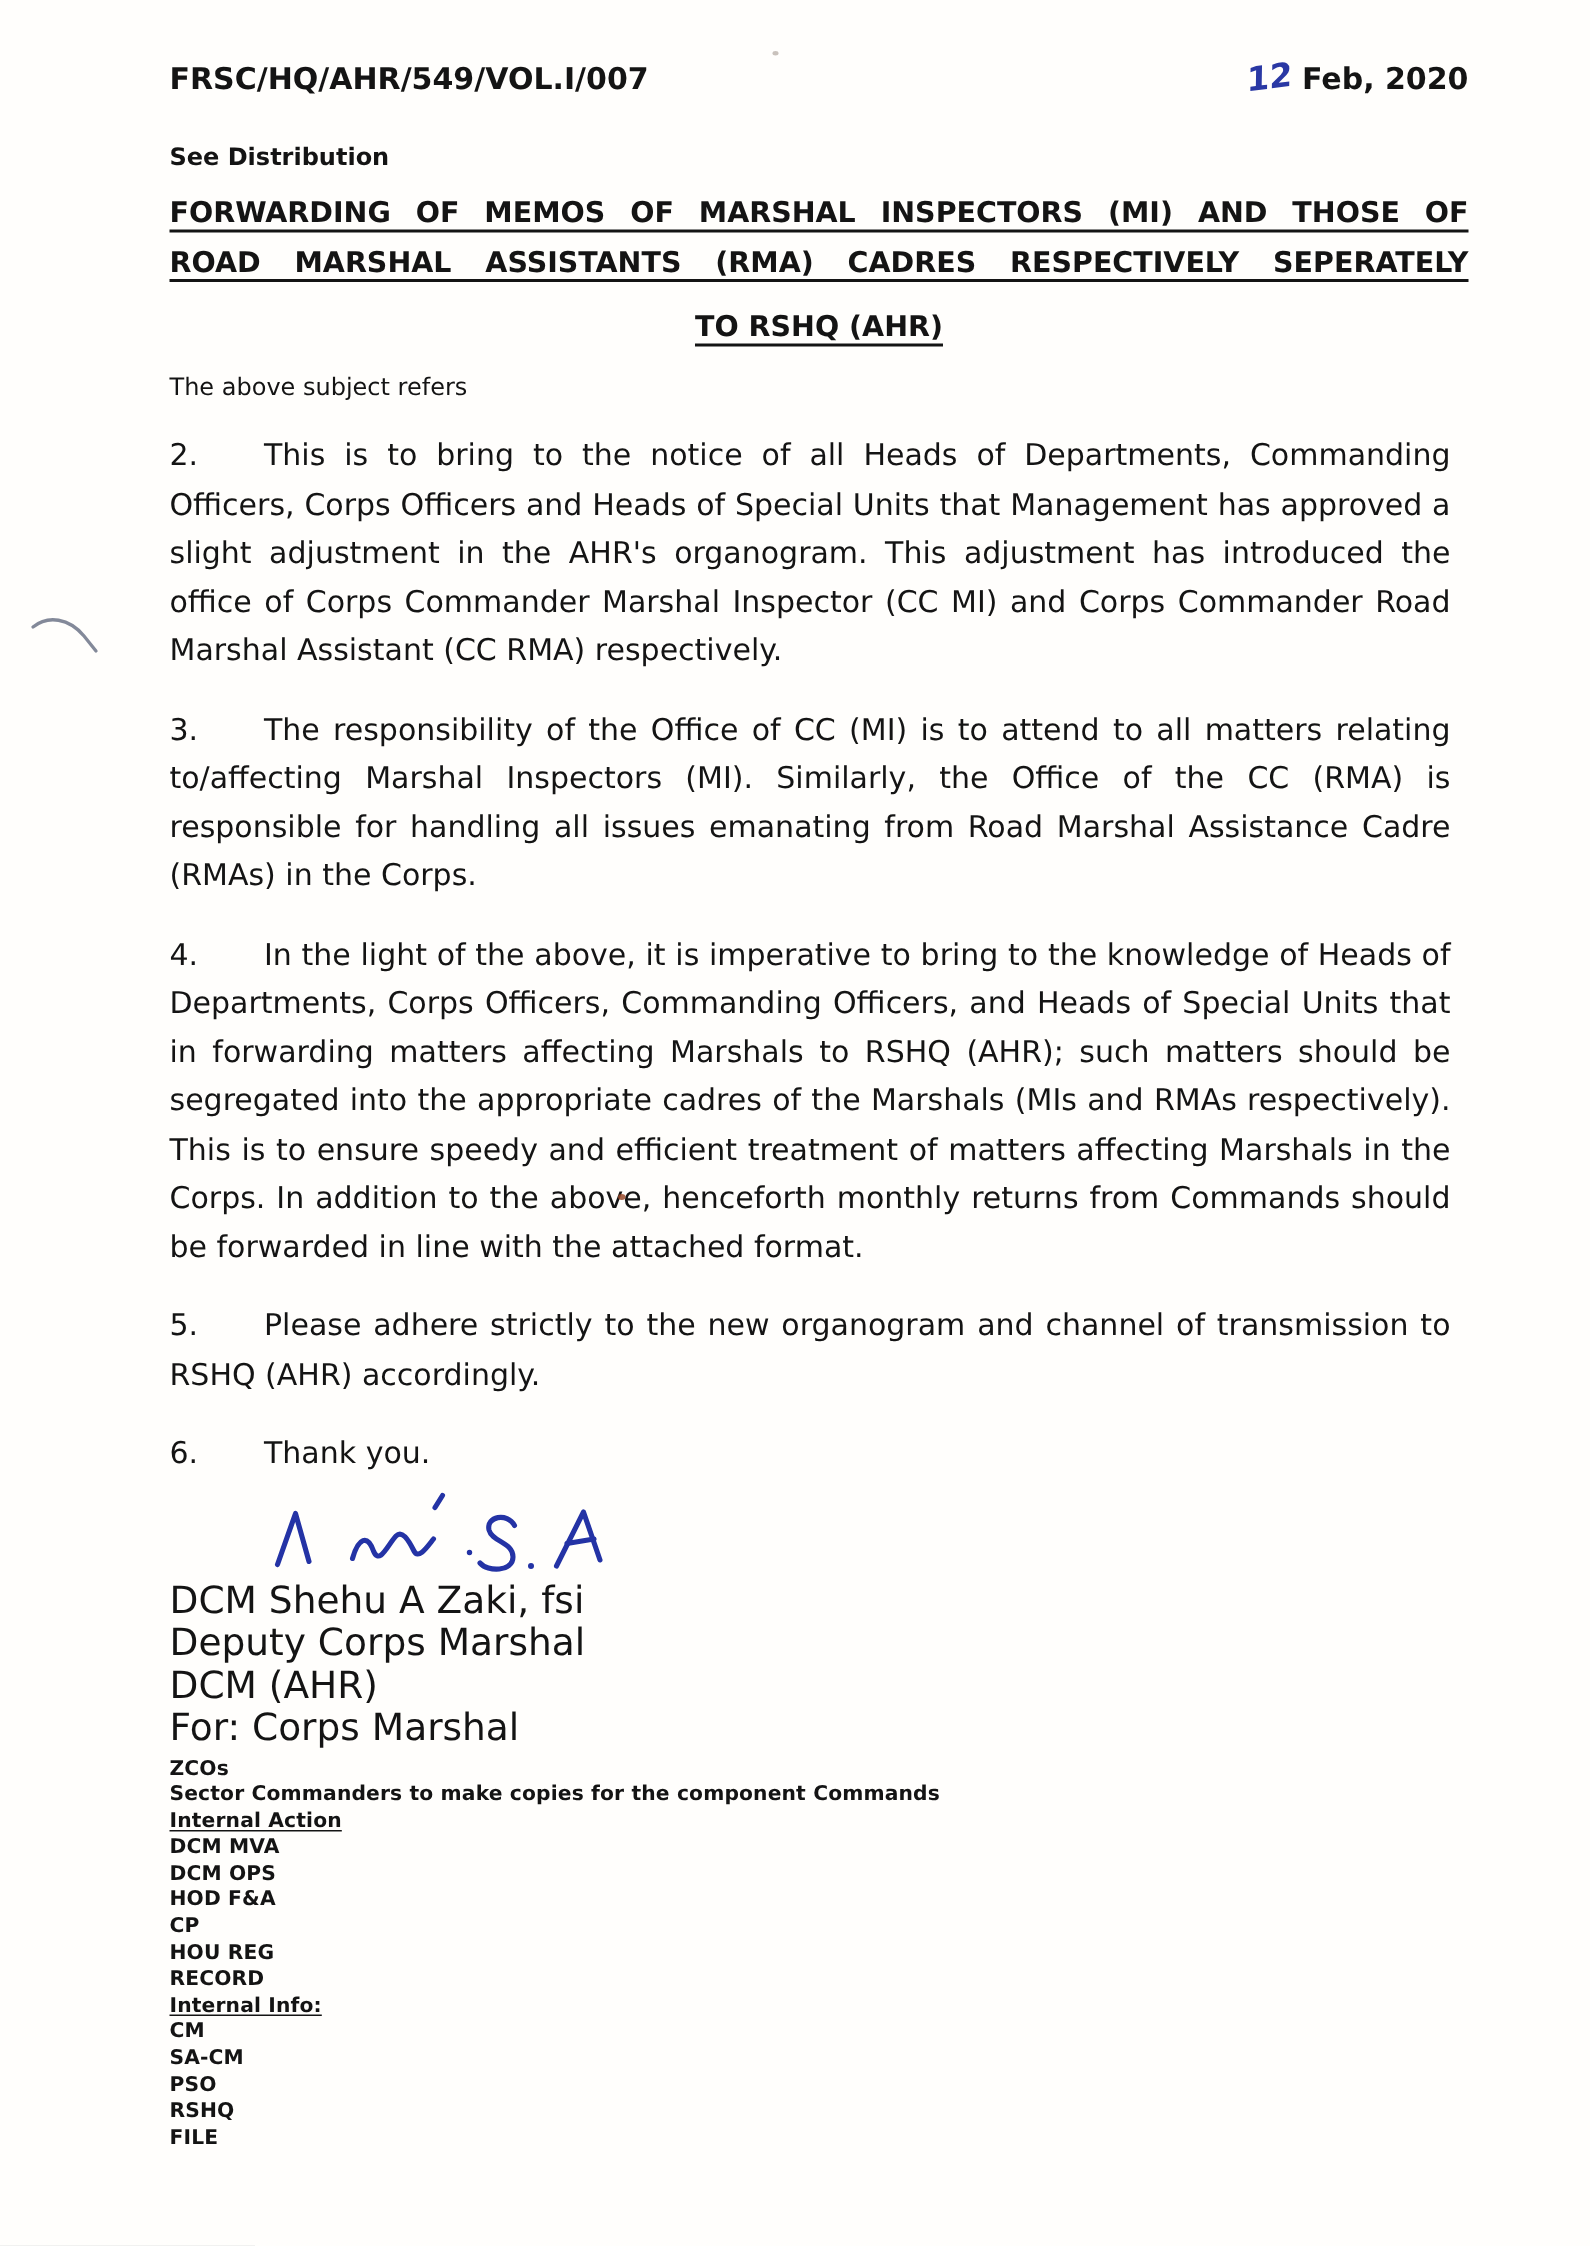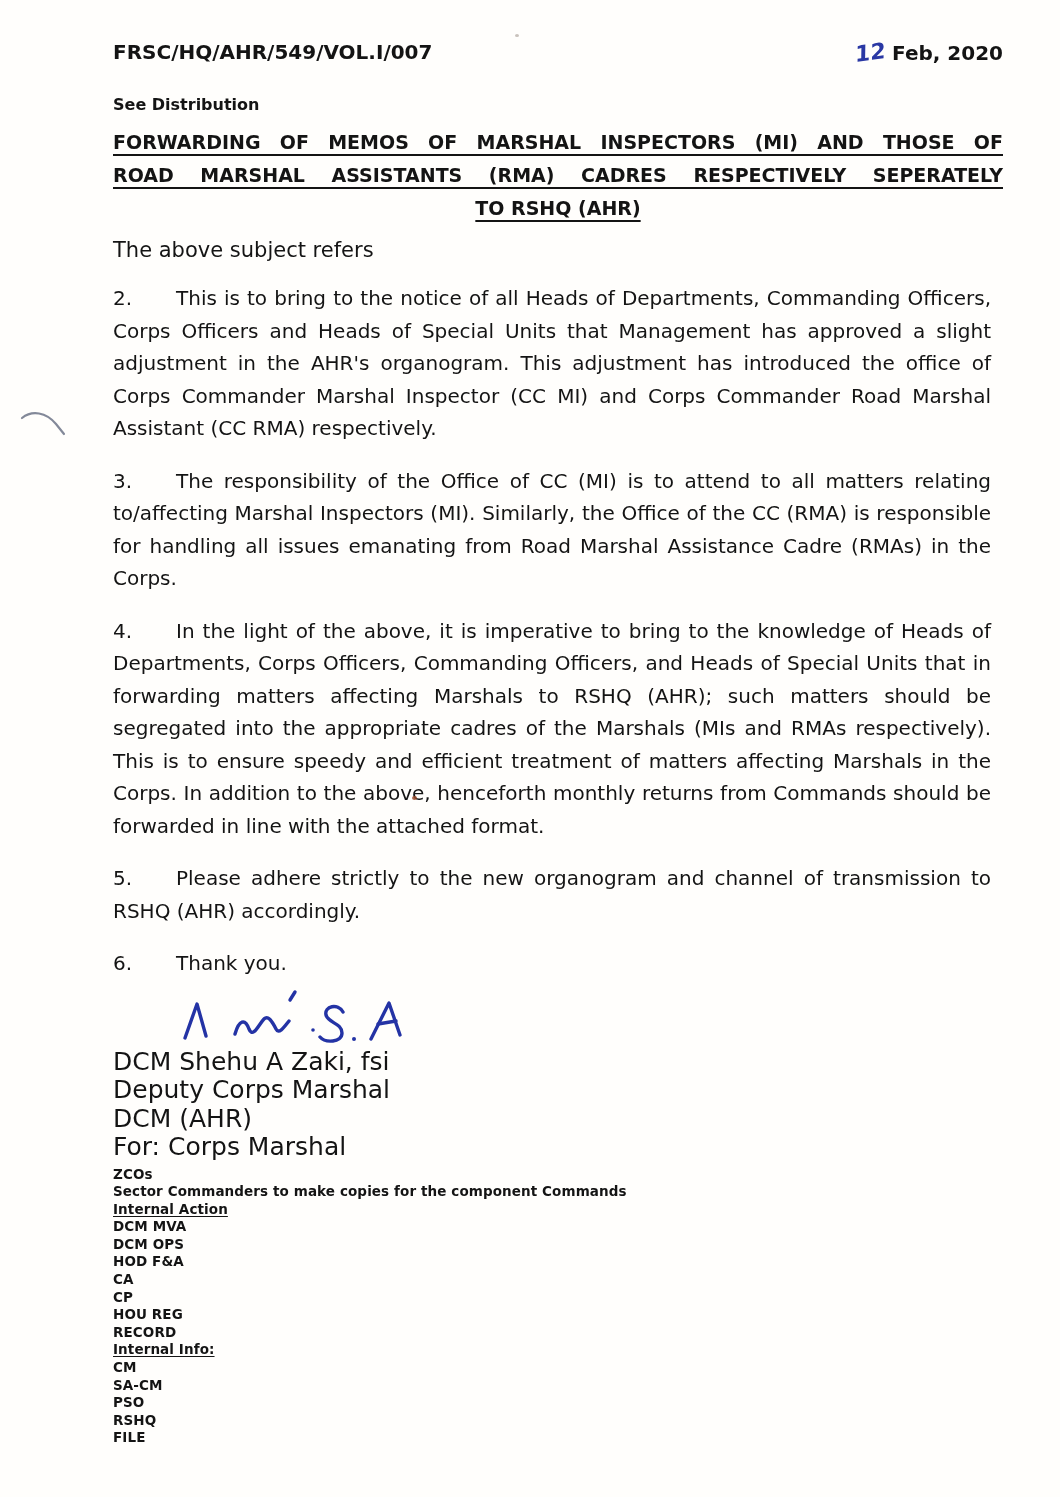--- a/index.html
+++ b/index.html
@@ -3,21 +3,21 @@
 <meta charset="utf-8">
 <style>
   html, body { margin: 0; padding: 0; background: #e8e8e8; }
   .page {
     position: relative;
     width: 1060px;
     height: 1497px;
     margin: 0 auto;
     background: #fffefc;
     box-sizing: border-box;
-    padding: 40px 57px 0 113px;
+    padding: 40px 81px 0 113px;
     font-family: "DejaVu Sans", sans-serif;
     color: #141414;
     overflow: hidden;
   }
   .header-row {
     display: flex;
     justify-content: space-between;
     align-items: flex-start;
     font-weight: bold;
     font-size: 20px;
@@ -37,23 +37,23 @@
     margin-top: 30px;
   }
   .title-block { margin-top: 12px; font-weight: bold; font-size: 19px; }
   .title-line {
     line-height: 33px;
     text-decoration: underline;
     text-underline-offset: 5px;
     text-decoration-thickness: 2px;
   }
   .t-just { text-align: justify; text-align-last: justify; }
-  .t-center { text-align: center; }
+  .t-center { text-align: center; margin-top: 10px; }
   .subject {
-    font-size: 21px;
+    font-size: 16px;
     margin: 13px 0 0 0;
   }
   .para {
     font-size: 20px;
     line-height: 32.5px;
     text-align: justify;
     margin: 20px 12px 0 0;
   }
   .pnum { display: inline-block; width: 63px; }
   .signature-wrap {
@@ -161,21 +161,20 @@
     <div>For: Corps Marshal</div>
   </div>
 
   <div class="dist">
     <div class="dist-i">ZCOs</div>
     <div class="dist-i">Sector Commanders to make copies for the component Commands</div>
     <div class="dist-h">Internal Action</div>
     <div class="dist-i">DCM MVA</div>
     <div class="dist-i">DCM OPS</div>
     <div class="dist-i">HOD F&amp;A</div>
-    <div class="dist-i">CA</div>
     <div class="dist-i">CP</div>
     <div class="dist-i">HOU REG</div>
     <div class="dist-i">RECORD</div>
     <div class="dist-h">Internal Info:</div>
     <div class="dist-i">CM</div>
     <div class="dist-i">SA-CM</div>
     <div class="dist-i">PSO</div>
     <div class="dist-i">RSHQ</div>
     <div class="dist-i">FILE</div>
   </div>

